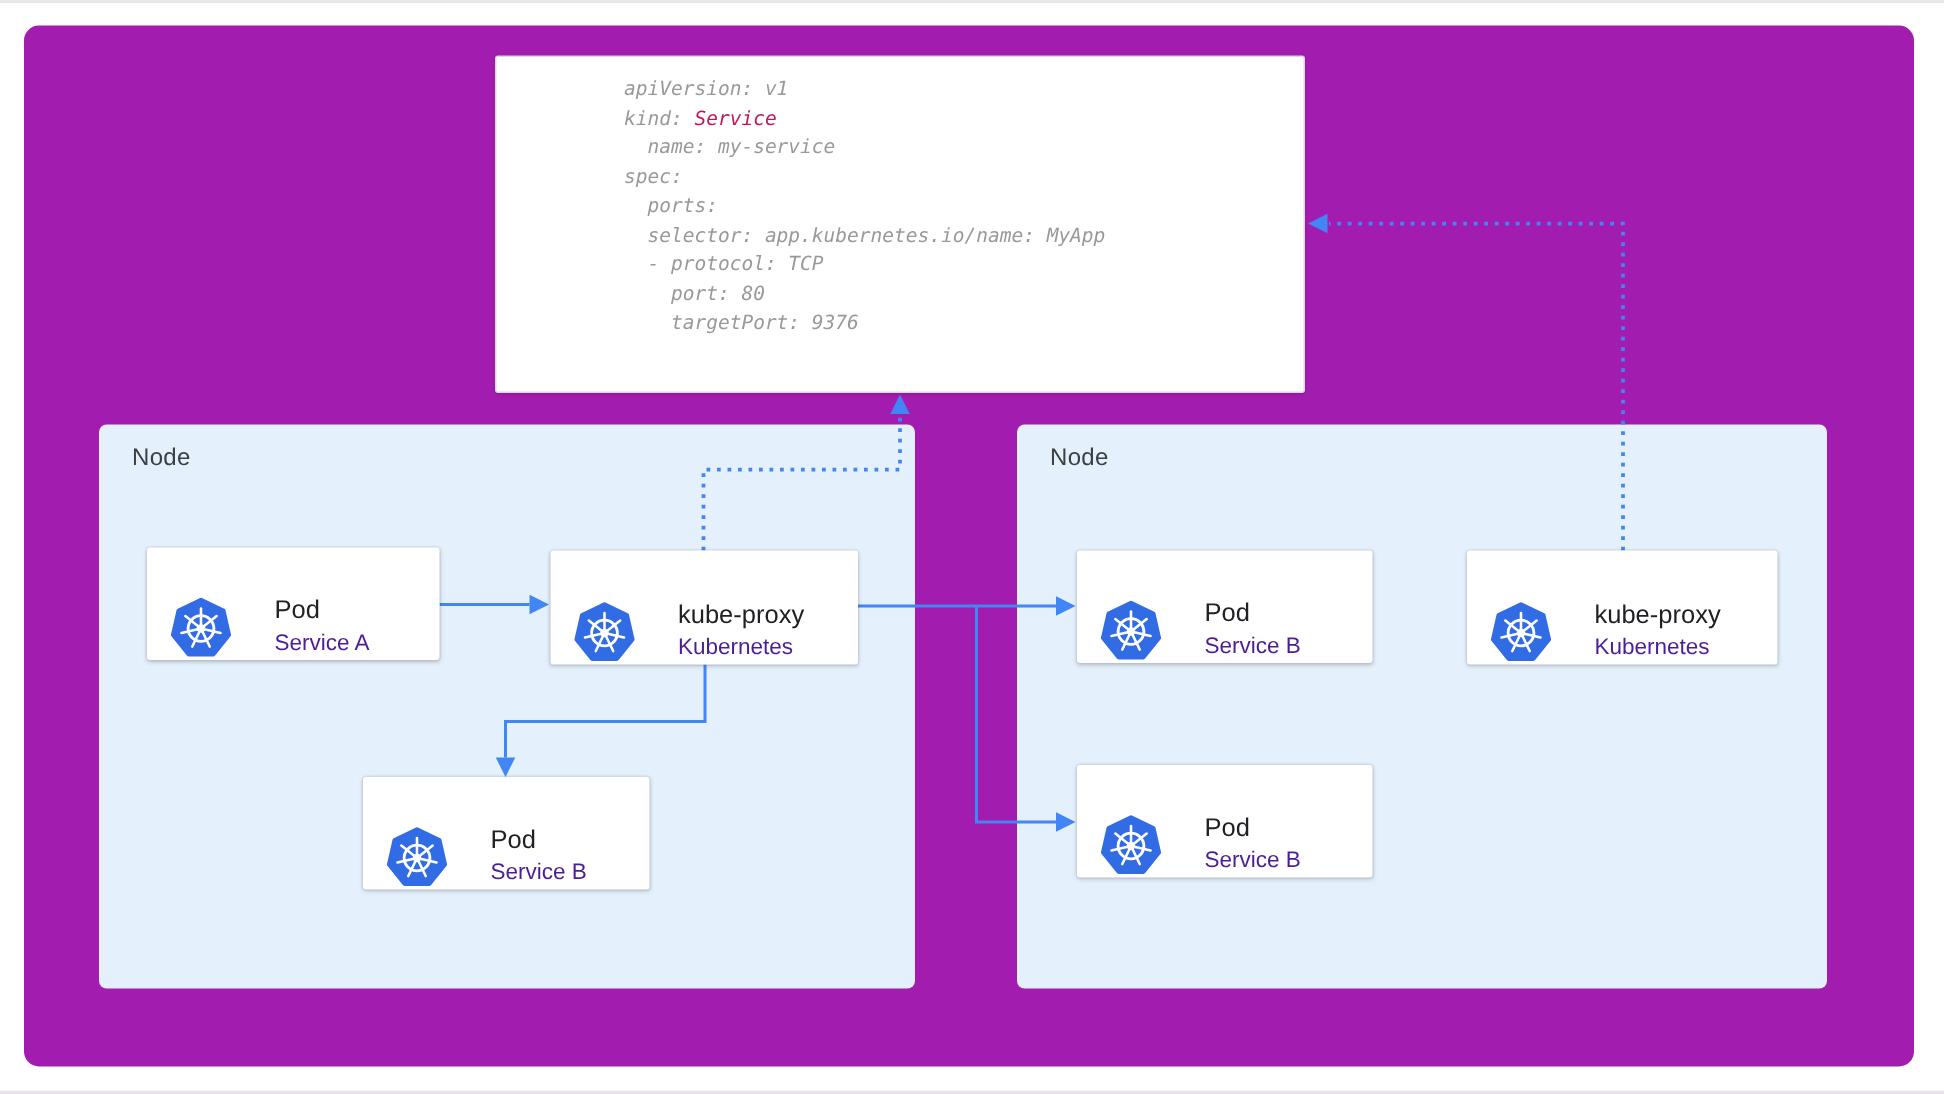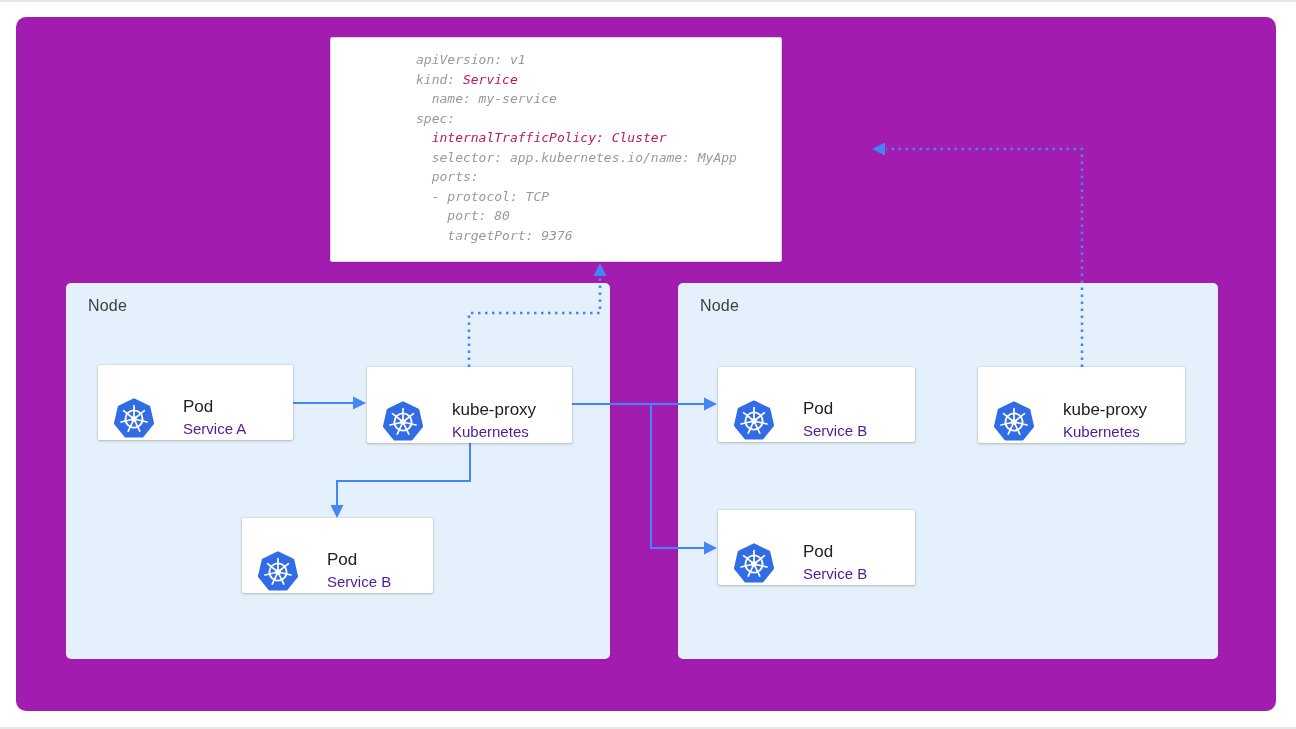--- a/index.html
+++ b/index.html
@@ -23,21 +23,21 @@
   .card{
     position:absolute;background:#ffffff;border-radius:2px;
     box-shadow:0 0 0 1px rgba(0,0,0,0.04),0 1px 3px rgba(60,64,67,0.28);
     display:flex;align-items:flex-end;padding-left:15px;box-sizing:border-box;
   }
   .k8s-icon{width:42px;height:42px;flex:0 0 42px;}
   .card-text{display:flex;flex-direction:column;margin-left:28px;}
   .card-title{font-size:17px;color:#202124;line-height:23px;}
   .card-sub{font-size:15px;color:#4c1d95;line-height:22px;}
   #yaml-card{
-    position:absolute;left:330px;top:37px;width:452px;height:225px;
+    position:absolute;left:330px;top:37px;width:540px;height:225px;
     background:#ffffff;border:1px solid #d9dadd;border-radius:2px;
     box-shadow:0 1px 2px rgba(0,0,0,0.10);box-sizing:border-box;
     padding:12px 0 0 85px;
   }
   .yline{
     font-family:"DejaVu Sans Mono",monospace;font-style:italic;
     font-size:13px;line-height:19.5px;color:#97999c;white-space:pre;
   }
   .yline .b{font-weight:normal;color:#be185d;}
   #arrow-layer{position:absolute;left:0;top:0;pointer-events:none;}
@@ -77,23 +77,22 @@
     <div class="node-box" style="left:662px;top:266px;width:540px;height:376px">
       <span class="node-label">Node</span>
     </div>
   </div>
 
   <div id="yaml-card">
     <div class="yline"><span>apiVersion: v1</span></div>
     <div class="yline"><span>kind: </span><span class="b">Service</span></div>
     <div class="yline"><span>  name: my-service</span></div>
     <div class="yline"><span>spec:</span></div>
-    <div class="yline"><span>  </span><span class="b">internalTrafficPolicy: Cluster</span></div>
+    <div class="yline"><span>  ports:</span></div>
     <div class="yline"><span>  selector: app.kubernetes.io/name: MyApp</span></div>
-    <div class="yline"><span>  ports:</span></div>
     <div class="yline"><span>  - protocol: TCP</span></div>
     <div class="yline"><span>    port: 80</span></div>
     <div class="yline"><span>    targetPort: 9376</span></div>
   </div>
 
   <svg id="arrow-layer" width="1296" height="729">
     <g stroke="#4285f4" stroke-width="2" fill="none">
       <polyline points="293,403 353,403"></polyline>
       <polyline points="470,443 470,481 337,481 337,505"></polyline>
       <polyline points="572,404 704,404"></polyline>

